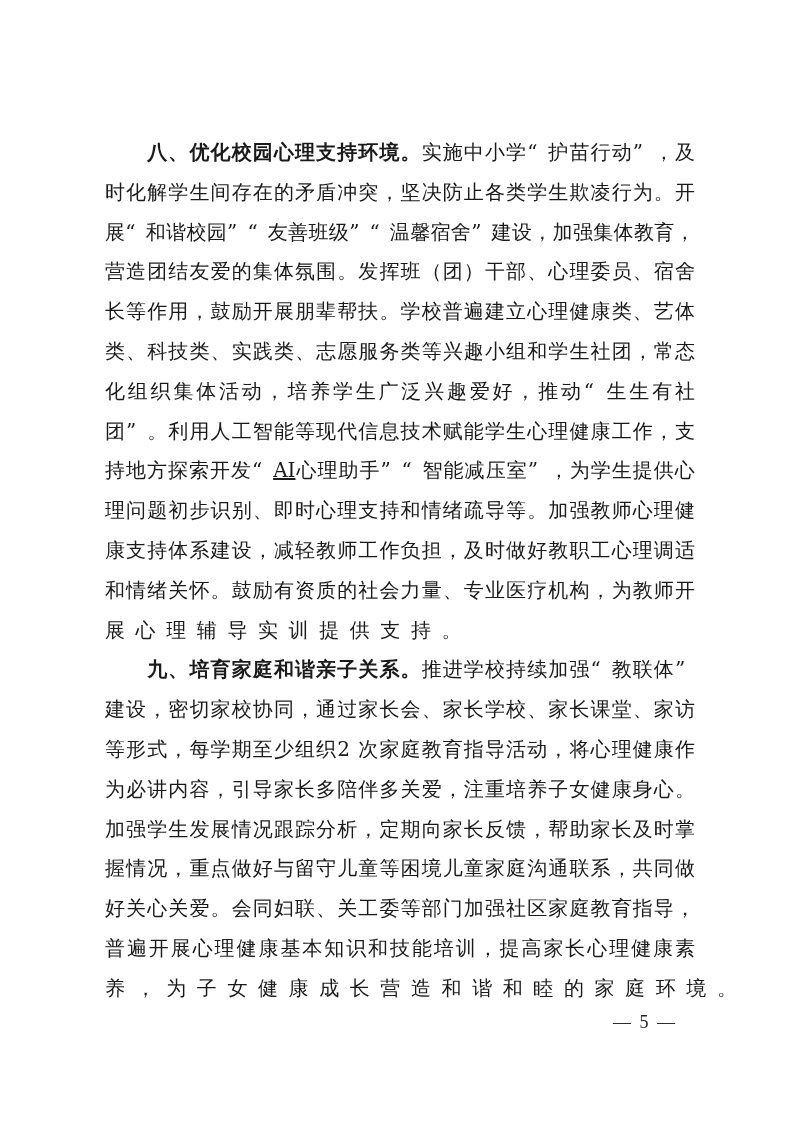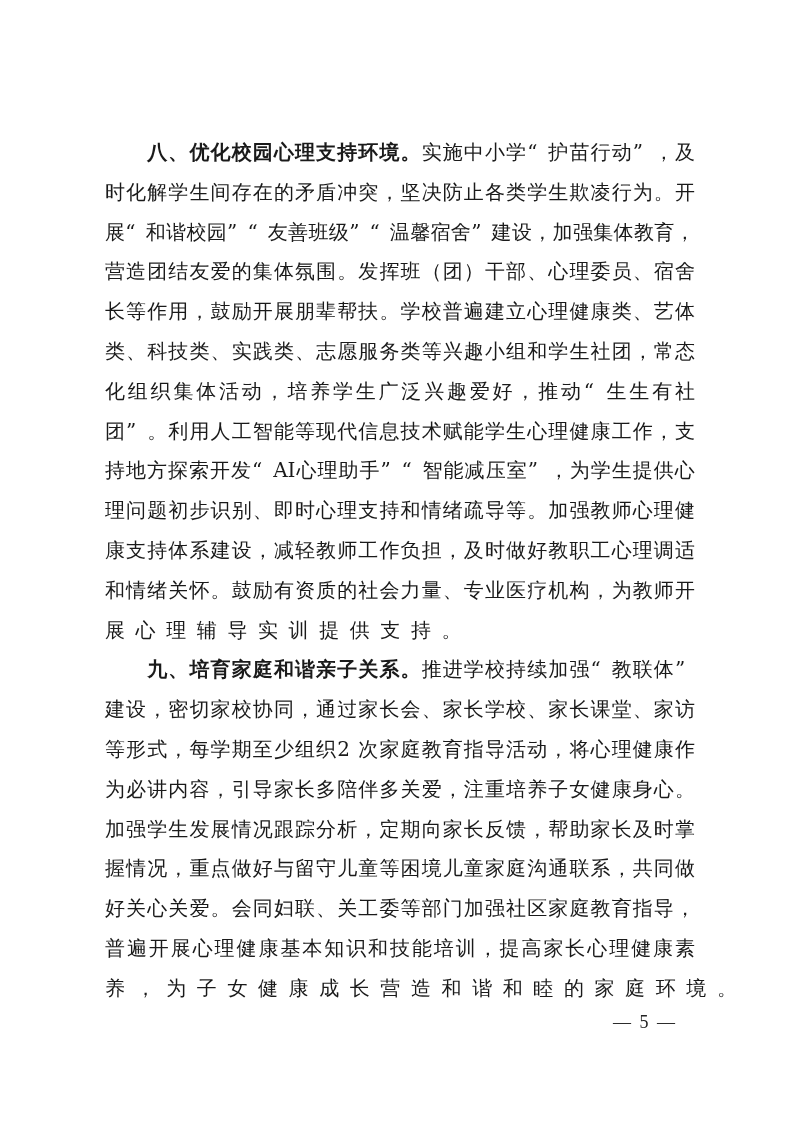--- a/index.html
+++ b/index.html
@@ -12,21 +12,21 @@
   .body-text { position:absolute; left:105px; top:133px; width:590px; }
   .line {
     height:39.8px; line-height:39.8px; font-size:20px;
     text-align:justify; text-align-last:justify;
     white-space:nowrap; overflow:visible;
     display:flex; justify-content:space-between;
   }
   .line.last { justify-content:flex-start; }
   .line.last .ch { margin-right:10.6px; }
   .ch { display:inline-block; width:20px; text-align:center; }
-  .ch.narrow { width:auto; }
+  .ch.narrow { width:auto;text-decoration:underline; }
   .bold { font-weight:bold; }
   .page-number {
     position:absolute; left:600px; top:1012px; width:90px; text-align:center;
     font-family:"Liberation Serif", serif; font-size:18px; color:#222;
     letter-spacing:2px;
   }
 </style>
 </head>
 <body>
 

